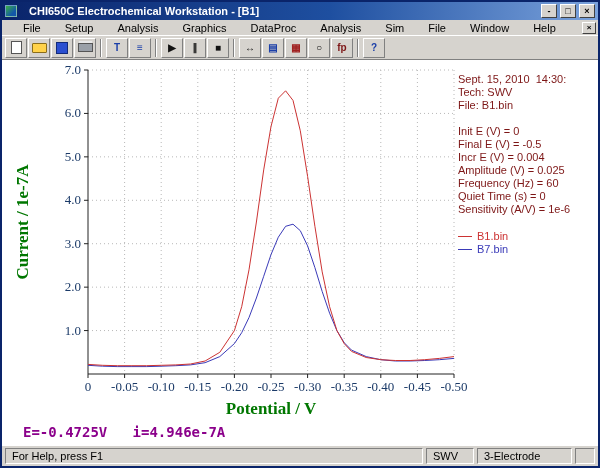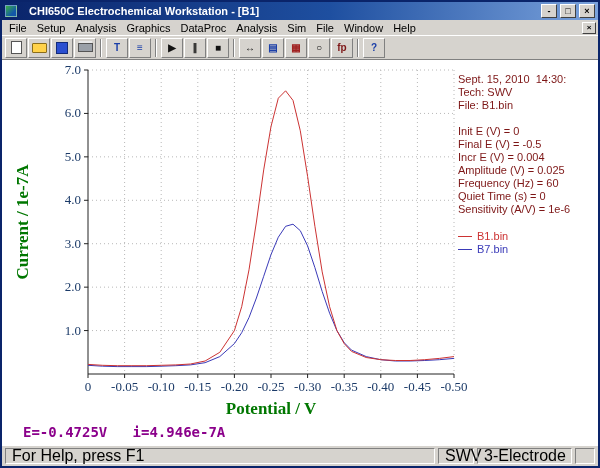--- a/index.html
+++ b/index.html
@@ -8,21 +8,21 @@
 
   .titlebar { height:18px; background:linear-gradient(90deg,#0a246a 0%,#1e4fa0 55%,#7aa2dc 100%);
               display:flex; align-items:center; padding:0 3px; gap:3px; flex:0 0 18px; }
   .app-icon { width:12px; height:12px; background:linear-gradient(135deg,#3cb043 0%,#1258a8 70%); border:1px solid rgba(255,255,255,.4); }
   .title { color:#fff; font-size:11px; font-weight:bold; flex:1; white-space:nowrap; overflow:hidden;margin-left:9px; }
   .winbtn { width:16px; height:14px; background:#d6d3ce; border:1px solid; border-color:#ffffff #404040 #404040 #ffffff;
             font-size:9px; line-height:12px; text-align:center; font-weight:bold; color:#000; }
 
   .menubar { height:16px; flex:0 0 16px; display:flex; align-items:center; padding:0 2px; font-size:11px;
              background:#d6d3ce; border-bottom:1px solid #ffffff; }
-  .menu-item { padding:18px 5px; white-space:nowrap; }
+  .menu-item { padding:18px 5px; white-space:nowrap;margin-left:14px; }
   .mdi-btn { margin-left:auto; width:14px; height:12px; background:#d6d3ce; border:1px solid; border-color:#fff #404040 #404040 #fff;
              font-size:8px; line-height:10px; text-align:center; font-weight:bold; }
 
   .toolbar { height:24px; flex:0 0 24px; display:flex; align-items:center; padding:1px 3px; gap:1px;
              background:#d6d3ce; border-bottom:1px solid #808080; }
   .tbtn { width:22px; height:20px; border:1px solid; border-color:#ffffff #808080 #808080 #ffffff; background:#d6d3ce;
           display:flex; align-items:center; justify-content:center; font-size:10px; font-weight:bold; }
   .tsep { width:0; height:18px; border-left:1px solid #808080; border-right:1px solid #ffffff; margin:0 3px; }
   .icg-new  { width:11px; height:13px; background:#fff; border:1px solid #555; }
   .icg-open { width:15px; height:10px; background:#ffd24a; border:1px solid #8a6d1a; border-radius:1px; }
@@ -34,24 +34,24 @@
 
   .annotations { position:absolute; left:456px; top:13px; width:140px; color:#7d1616; font-size:11px; line-height:13px; }
   .annotations div { white-space:pre; }
   .legend { margin-top:14px; }
   .legend-row { display:flex; align-items:center; gap:5px; height:13px; }
   .legend-sw { width:14px; height:0; border-top:1px solid #000; }
 
   .readout { position:absolute; left:21px; top:364px; font-family:"DejaVu Sans Mono",monospace; font-weight:bold;
              font-size:14px; color:#8b008b; white-space:pre; }
 
-  .statusbar { height:20px; flex:0 0 20px; display:flex; align-items:center; gap:3px; padding:2px 3px; font-size:16px; background:#d6d3ce; }
+  .statusbar { height:20px; flex:0 0 20px; display:flex; align-items:center; gap:3px; padding:2px 3px; font-size:11px; background:#d6d3ce; }
   .spanel { border:1px solid; border-color:#808080 #ffffff #ffffff #808080; height:16px; line-height:14px; padding:0 6px; white-space:nowrap; }
   .sb-help { flex:1; }
-  .sb-tech { width:36px; }
+  .sb-tech { width:48px; }
   .sb-mode { width:95px; }
   .sb-end  { width:20px; }
 </style>
 </head>
 <body>
 
 <div class="window">
 
   <div class="titlebar">
     <span class="app-icon"></span>

